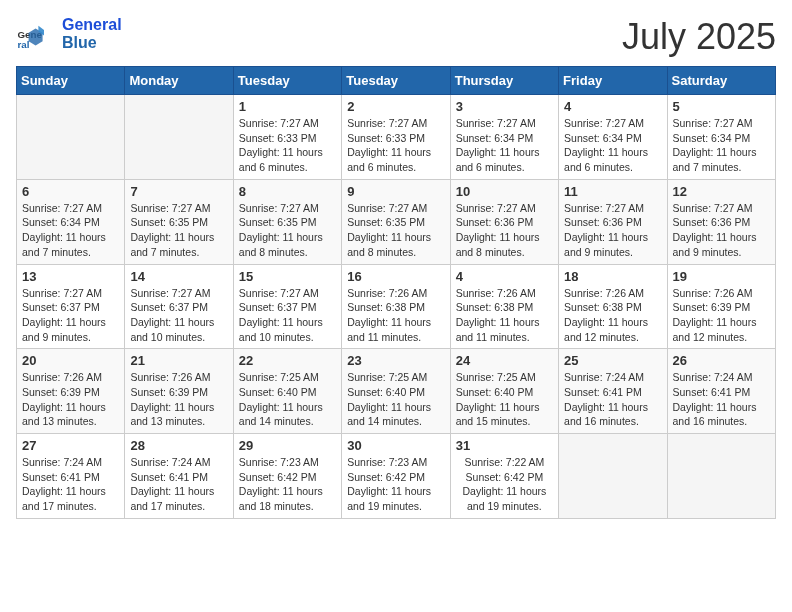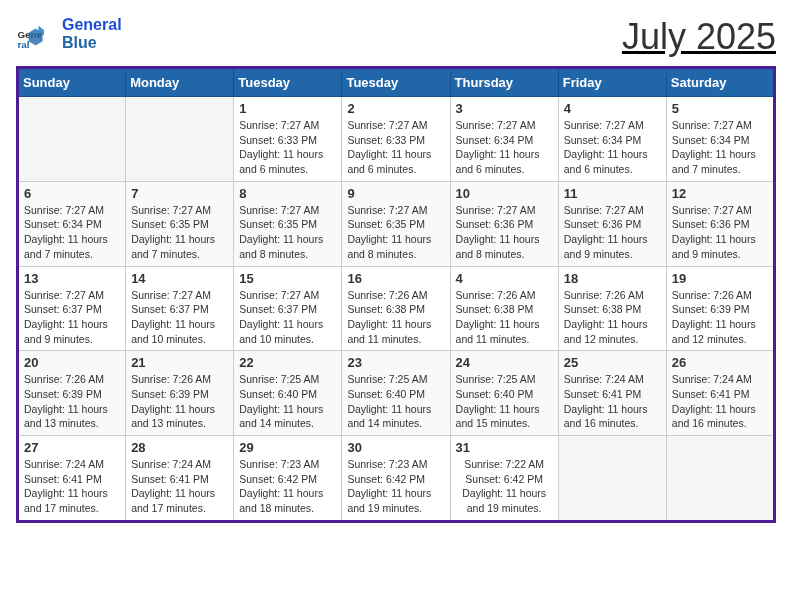--- a/index.html
+++ b/index.html
@@ -20,35 +20,34 @@
       display: flex;
       align-items: flex-end;
       gap: 18px;
     }
     .logo-icon {
       width: 28px;
       height: 28px;
     }
     .title-area {
       text-align: left;
-      text-decoration: underline;
     }
     .month-title {
       font-size: 36px;
       color: #333;
       font-weight: normal;
     }
     .location-title {
       font-size: 16px;
       color: #555;
     }
     .calendar {
       width: 100%;
       border-collapse: collapse;
-      border: 3px solid #4c1d95;
+      border: 1px solid #4c1d95;
       padding-left: 16px;
     }
     .calendar th {
       background-color: #2266aa;
       color: #fff;
       padding: 6px 4px;
       font-size: 13px;
       font-weight: bold;
       border: 1px solid #1a5090;
       text-align: left;

